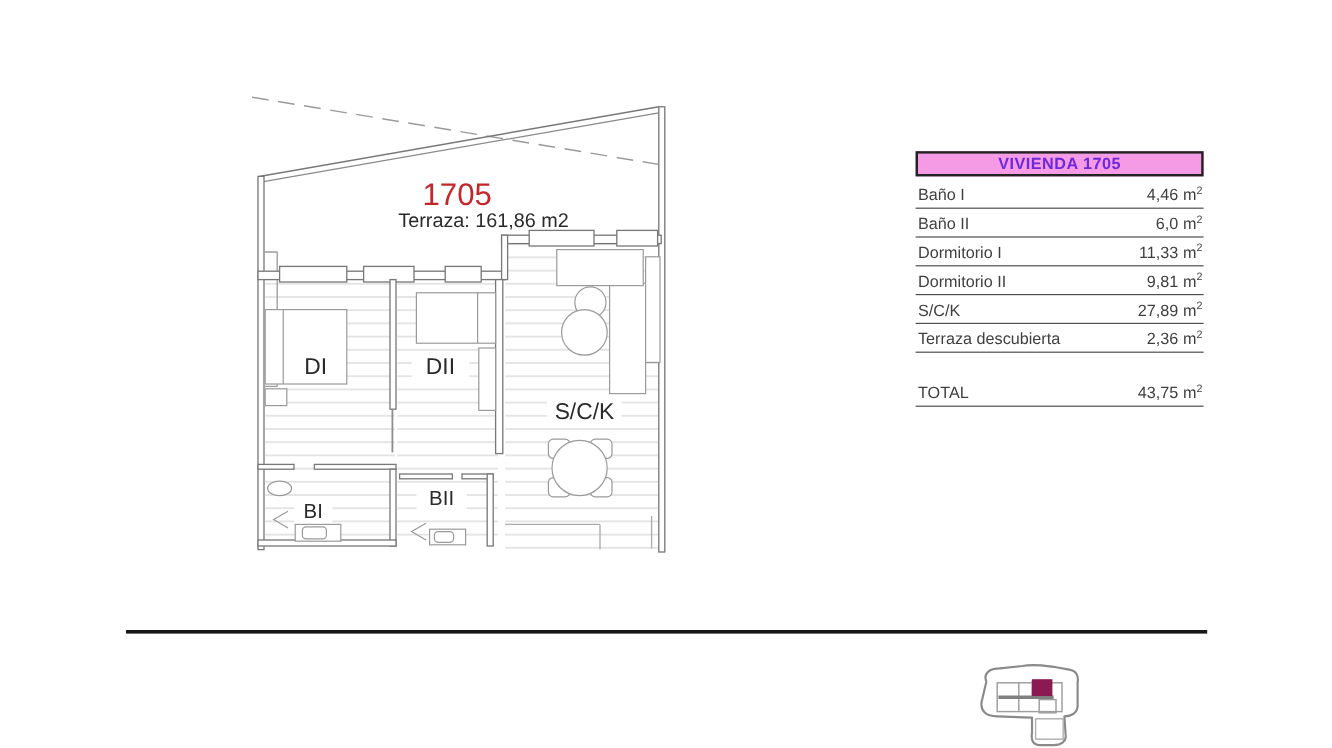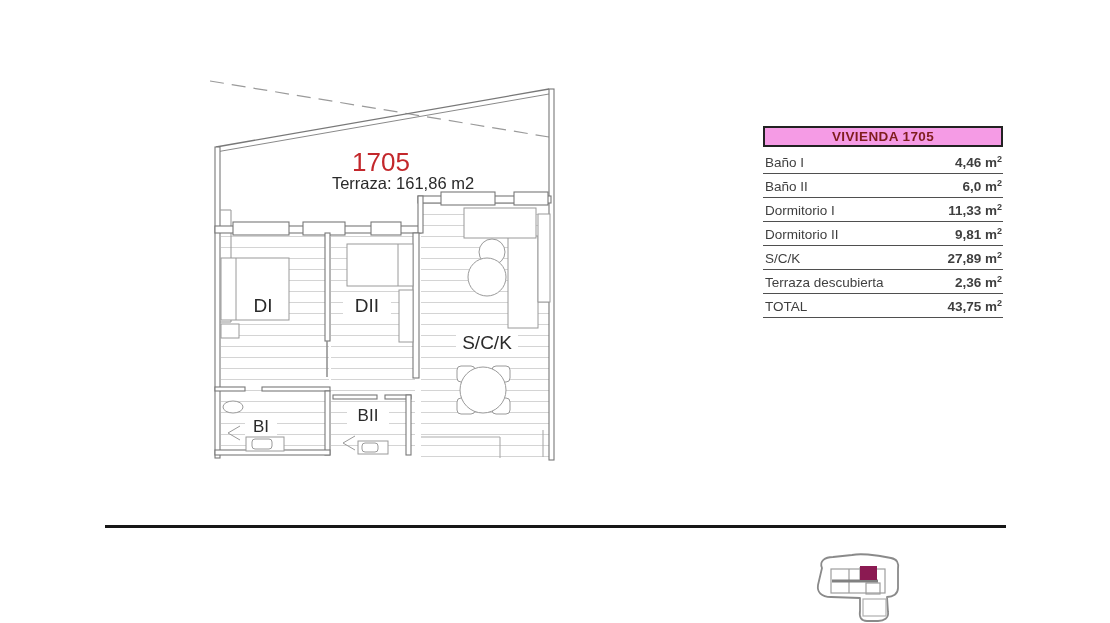--- a/index.html
+++ b/index.html
@@ -8,27 +8,27 @@
 
   
   svg.plan{position:absolute;left:205px;top:68px;}
   .plan-label{fill:#2a2a2a;font-family:"Liberation Sans",sans-serif;}
   .unit-no{font-family:"Liberation Sans",sans-serif;}
 
   
   .area-table{position:absolute;left:763px;top:126px;width:240px;color:#3f3f3f;}
   .tbl-header{box-sizing:border-box;height:21px;border:2px solid #222;background:#F59BE5;
               text-align:center;font-weight:700;font-size:13.5px;line-height:18px;
-              color:#7f1d1d;letter-spacing:.4px;margin-bottom:3px;}
+              color:#6d28d9;letter-spacing:.4px;margin-bottom:3px;}
   .tbl-row{display:flex;justify-content:space-between;align-items:flex-end;
            box-sizing:border-box;height:24px;border-bottom:1.4px solid #4f4f4f;
            font-size:13.5px;padding:0 1px 3px 2px;}
-  .tbl-row .val{white-space:nowrap;font-weight:bold;}
+  .tbl-row .val{white-space:nowrap;}
   .tbl-row sup{font-size:9px;line-height:0;}
-  .tbl-row.total{}
+  .tbl-row.total{margin-top:21px;}
 
   
   .divider{position:absolute;left:105px;top:525px;width:901px;height:3px;background:#171717;}
   svg.locator{position:absolute;left:805px;top:550px;}
 </style>
 </head>
 <body>
 
 <div class="canvas">
 

